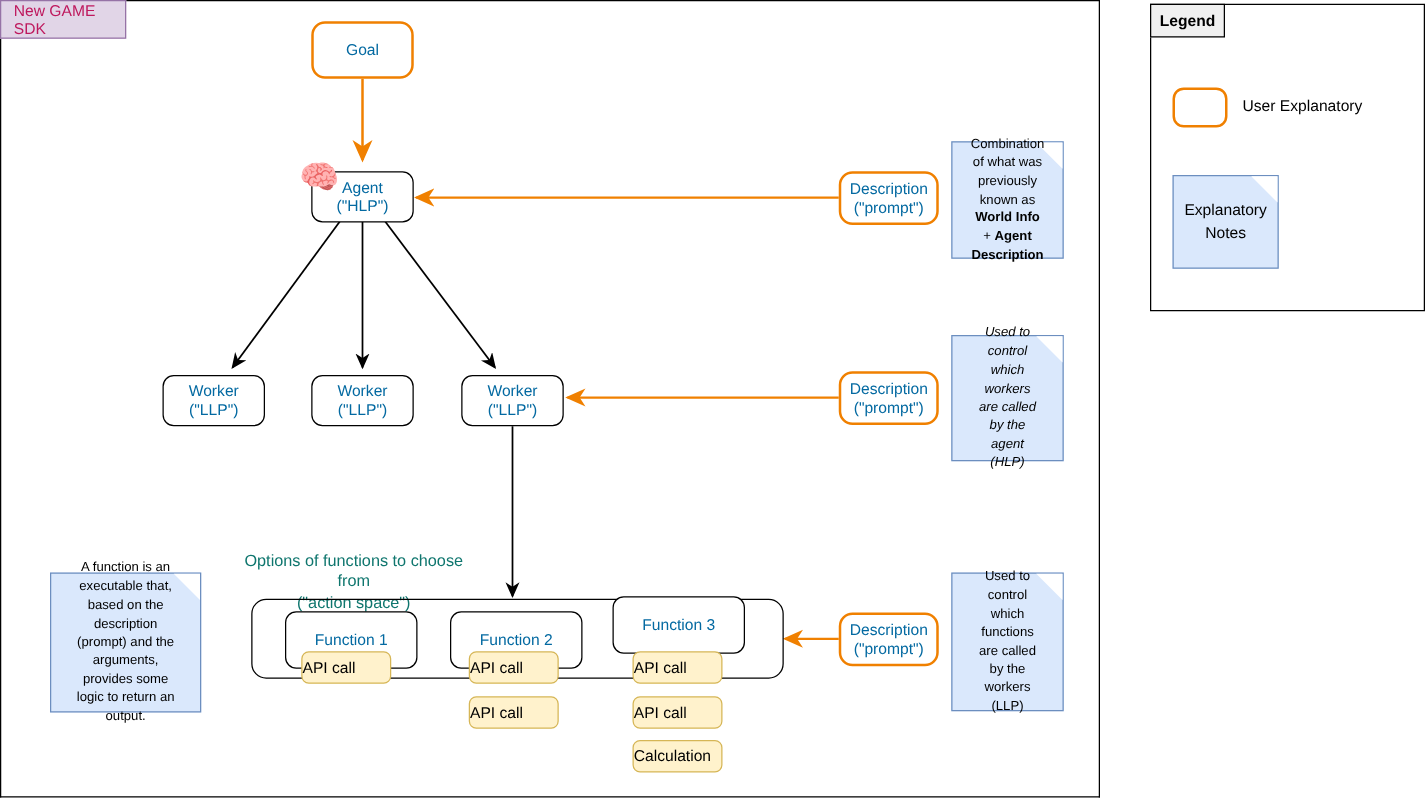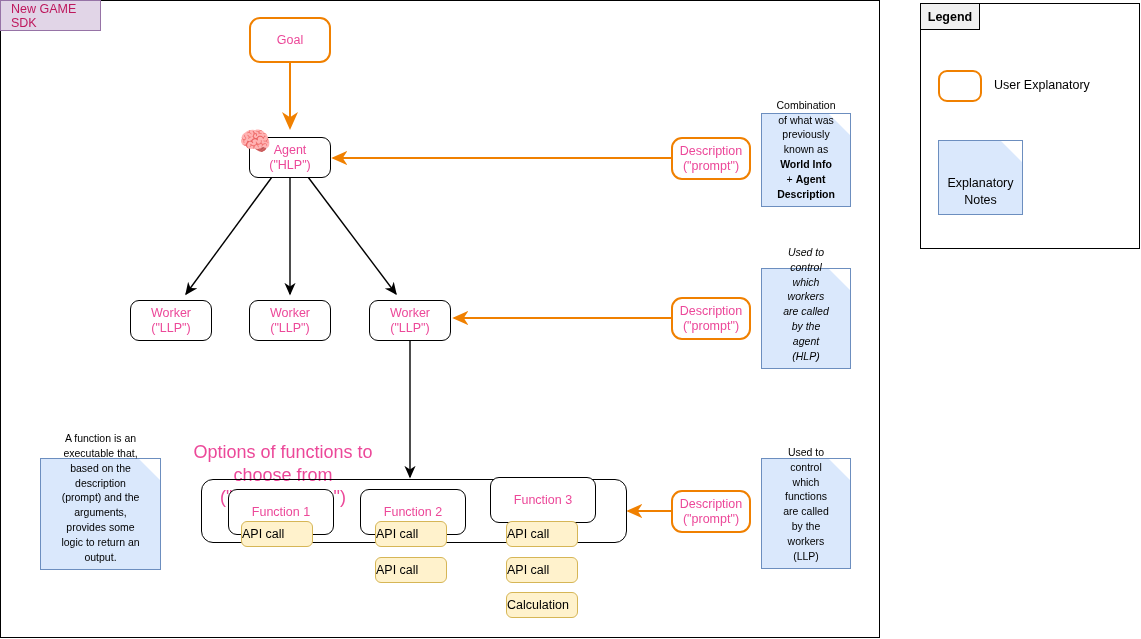--- a/index.html
+++ b/index.html
@@ -35,32 +35,32 @@
     z-index: 20;
     padding-left: 10px;
   }
 
   
   .node {
     display: flex; flex-direction: column;
     align-items: center; justify-content: center;
     text-align: center;
     font-size: 12.5px; line-height: 1.18;
-    color: #ec4899; background: #ffffff;
+    color: #0369a1; background: #ffffff;
   }
   .node-black { border: 1.4px solid #000000; border-radius: 9px; }
   .node-orange { border: 2.6px solid #f08000; border-radius: 11px; }
 
   
   .note {
     background: #dae8fc;
     border: 1px solid #6c8ebf;
     font-size: 10.5px; line-height: 1.42;
     color: #000; text-align: center;
-    display: flex; align-items: flex-end; justify-content: center;
+    display: flex; align-items: center; justify-content: center;
     padding: 4px 18px;
   }
   .note .fold2 {
     position: absolute; top: 0; right: 0;
     width: 0; height: 0;
     border-left: 21px solid transparent;
     border-top: 21px solid #ffffff;
   }
   .note-body { position: relative; z-index: 2; }
   .note b { font-weight: bold; }
@@ -100,21 +100,21 @@
     background: #fff;
   }
   #legend-label-user {
     left: 994px; top: 78px; font-size: 12.5px; color: #000;
   }
   #legend-note {
     left: 938px; top: 140px; width: 85px; height: 75px;
   }
 
   
-  .freetext { font-size: 18px; color: #ec4899; text-align: center; line-height: 1.25; }
+  .freetext { font-size: 13px; color: #0f766e; text-align: center; line-height: 1.25; }
 
   
   #brain-icon {
     left: 238px; top: 126px; width: 36px; height: 30px;
     font-size: 26px; line-height: 30px; text-align: center;
     z-index: 12;
   }
 
   svg.layer { position:absolute; left:0; top:0; width:1141px; height:639px; pointer-events:none; }
 </style>

